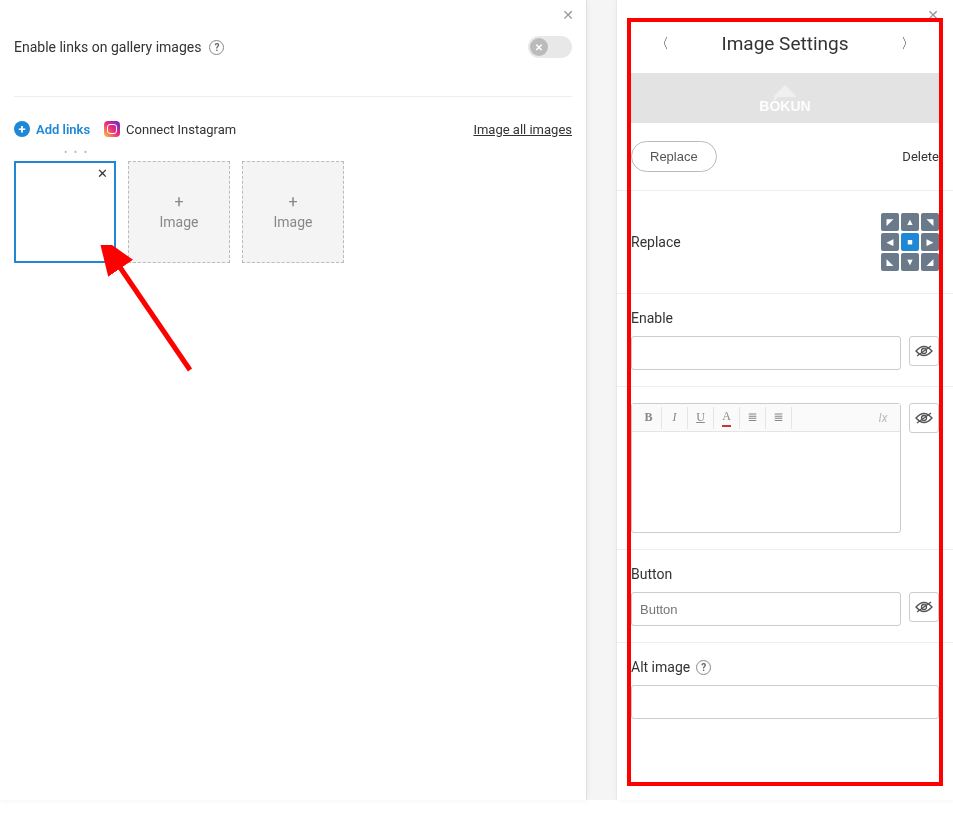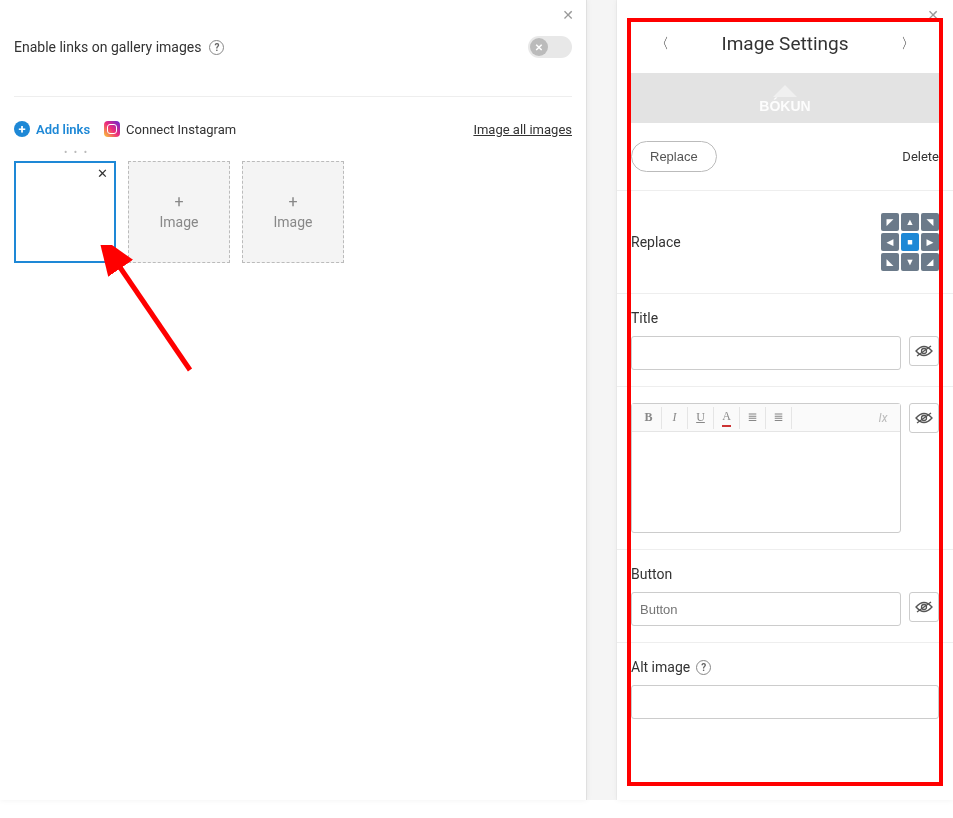--- a/index.html
+++ b/index.html
@@ -280,21 +280,21 @@
         <div class="pos-cell">
             <span class="pos-arrow">▼</span>
           </div>
         <div class="pos-cell">
             <span class="pos-arrow">◢</span>
           </div>
       </div>
     </div>
 
     <div class="field-block">
-      <div class="field-label">Title</div>
+      <div class="field-label">Enable</div>
       <div class="field-row">
         <input type="text" class="text-input" style="">
         <div class="eye-btn">
           <svg width="18" height="14">
               <path d="M1 7 Q9 -2 17 7 Q9 16 1 7 Z" fill="none" stroke="#555" stroke-width="1.3"></path>
               <circle cx="9" cy="7" r="2.5" fill="none" stroke="#555" stroke-width="1.3"></circle>
               <line x1="2" y1="12" x2="16" y2="2" stroke="#555" stroke-width="1.3"></line>
             </svg>
         </div>
       </div>

